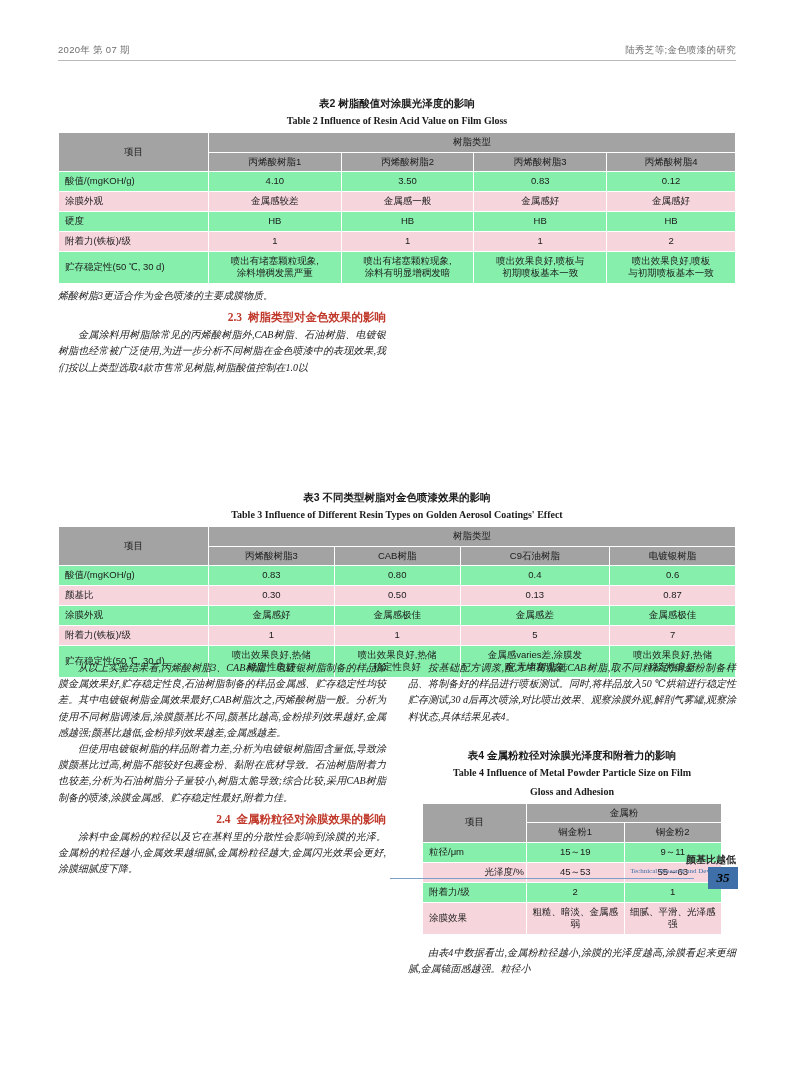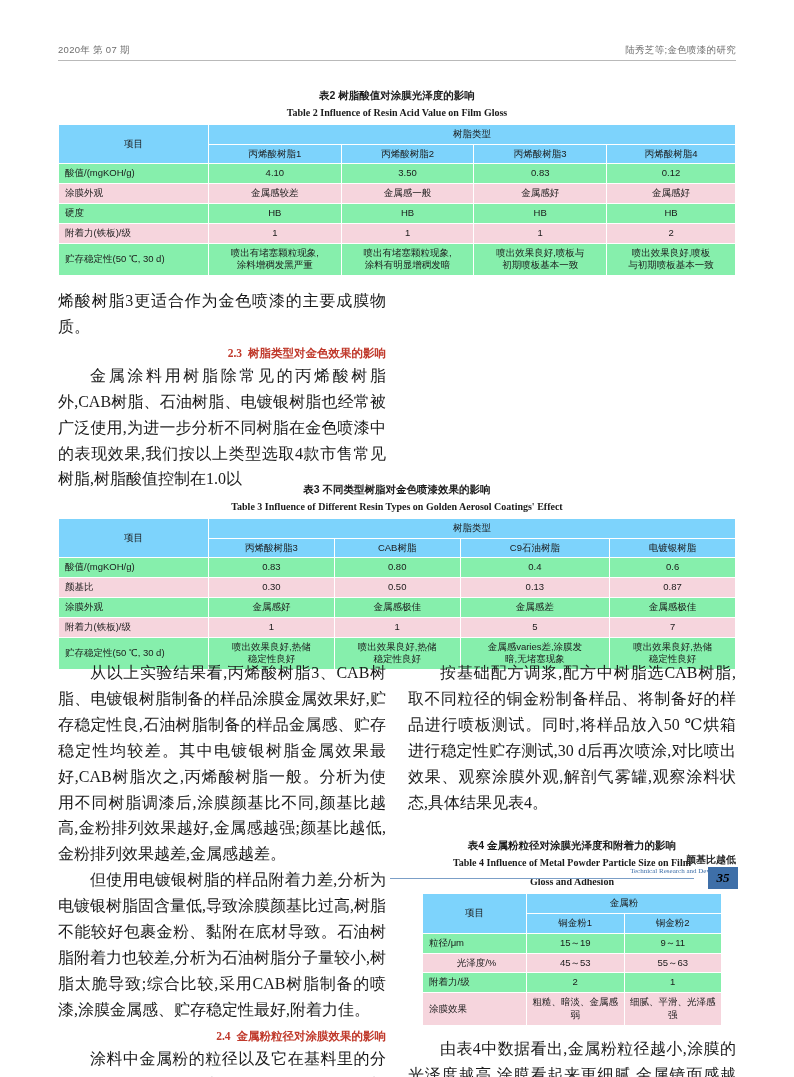--- a/index.html
+++ b/index.html
@@ -35,21 +35,21 @@
     letter-spacing: .3px;
   }
   .runhead .rule {
     position: absolute;
     left: 0; right: 0; bottom: -4px;
     height: 1px;
     background: #b9b9b9;
   }
 
   
-  .tbl-block { margin: 0 auto; }
+  .tbl-block { margin: 8px auto; }
   .tbl-cap {
     text-align: center;
     font-size: 10.5px;
     font-weight: bold;
     font-family: "Liberation Sans", sans-serif;
     line-height: 1.5;
     margin-bottom: 1px;
   }
   .tbl-cap-en {
     text-align: center;
@@ -66,36 +66,37 @@
     font-family: "Liberation Sans", sans-serif;
   }
   table.data td, table.data th {
     border: 1px solid #ffffff;
     padding: 3px 2px;
     text-align: center;
     vertical-align: middle;
     line-height: 1.35;
     font-weight: normal;
   }
-  .hdr { background: #7dd3fc; }
+  .hdr { background: #a3a3a3; }
   .rowA { background: #86efac; }
   .rowB { background: #f6d5dd; }
 
   
   .cols {
     display: flex;
     gap: 22px;
   }
   .col { width: 328px; }
   p.body {
-    font-size: 16px;
+    font-size: 10px;
     line-height: 1.62;
     margin: 0 0 0 0;
     text-align: justify;
     text-indent: 2em;
+    font-style: italic;
   }
   p.body.noind { text-indent: 0; }
   h3.sect {
     font-size: 11.5px;
     color: #c0392b;
     font-weight: bold;
     margin: 6px 0 2px 0;
     font-family: Liberation Serif, serif;
     text-align: right;
   }
@@ -288,21 +289,21 @@
               <tr>
                 <td class="hdr">铜金粉1</td>
                 <td class="hdr">铜金粉2</td>
               </tr>
               <tr>
                 <td class="rowA" style="text-align: left; padding-left: 6px;">粒径/μm</td>
                 <td class="rowA">15～19</td>
                 <td class="rowA">9～11</td>
               </tr>
               <tr>
-                <td class="rowB" style="text-align: center; padding-left: 6px;">光泽度/%</td>
+                <td class="rowB" style="text-align: right; padding-left: 6px;">光泽度/%</td>
                 <td class="rowB">45～53</td>
                 <td class="rowB">55～63</td>
               </tr>
               <tr>
                 <td class="rowA" style="text-align: left; padding-left: 6px;">附着力/级</td>
                 <td class="rowA">2</td>
                 <td class="rowA">1</td>
               </tr>
               <tr>
                 <td class="rowB" style="text-align: left; padding-left: 6px;">涂膜效果</td>

